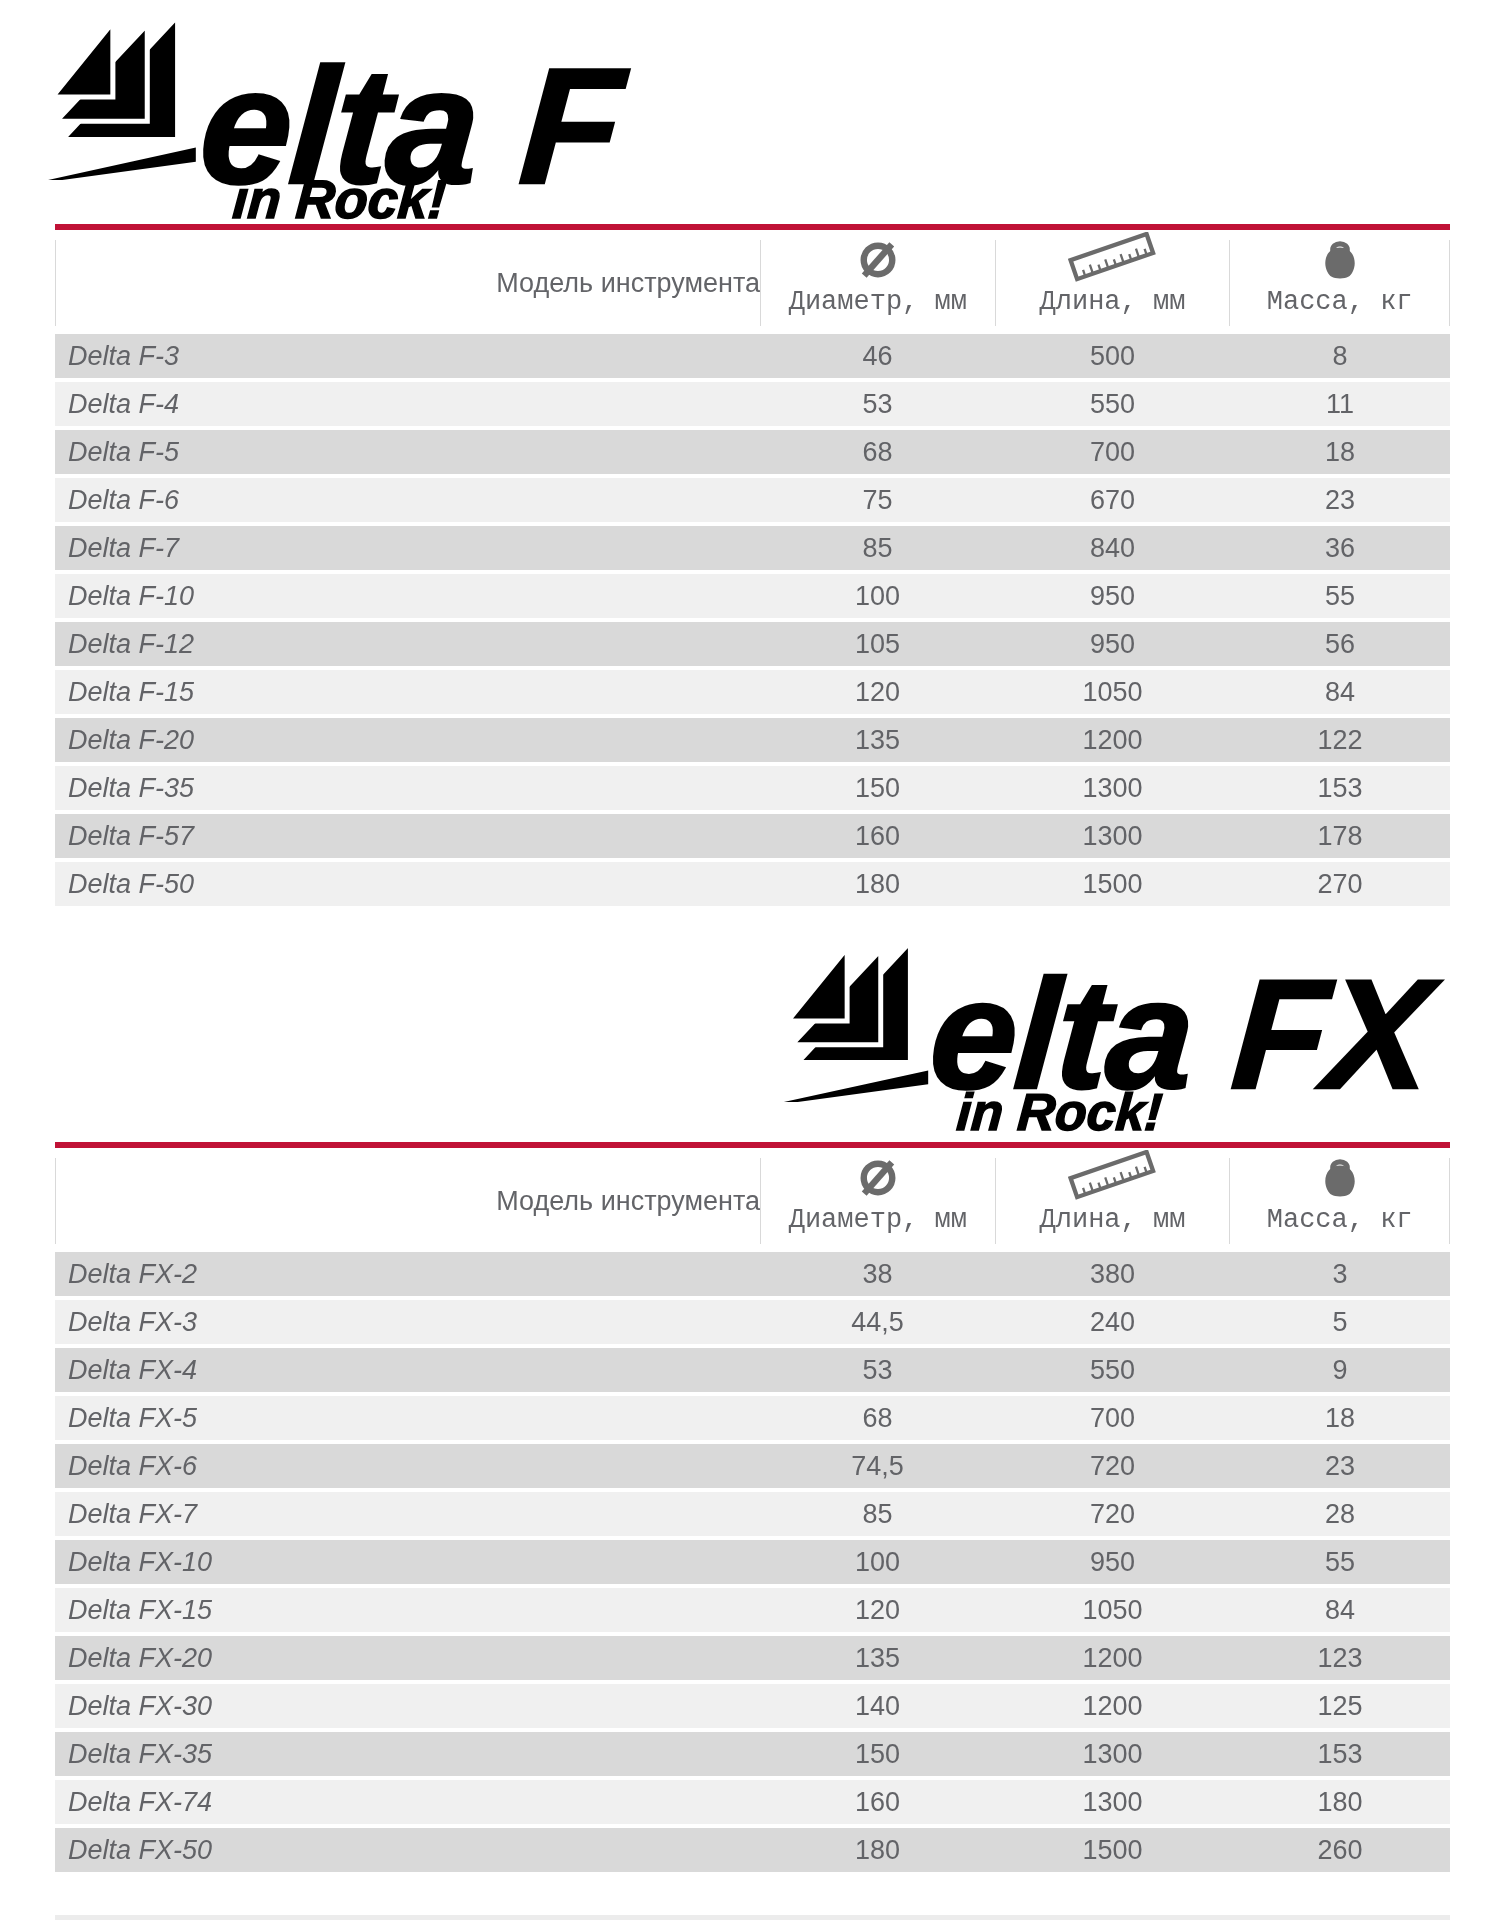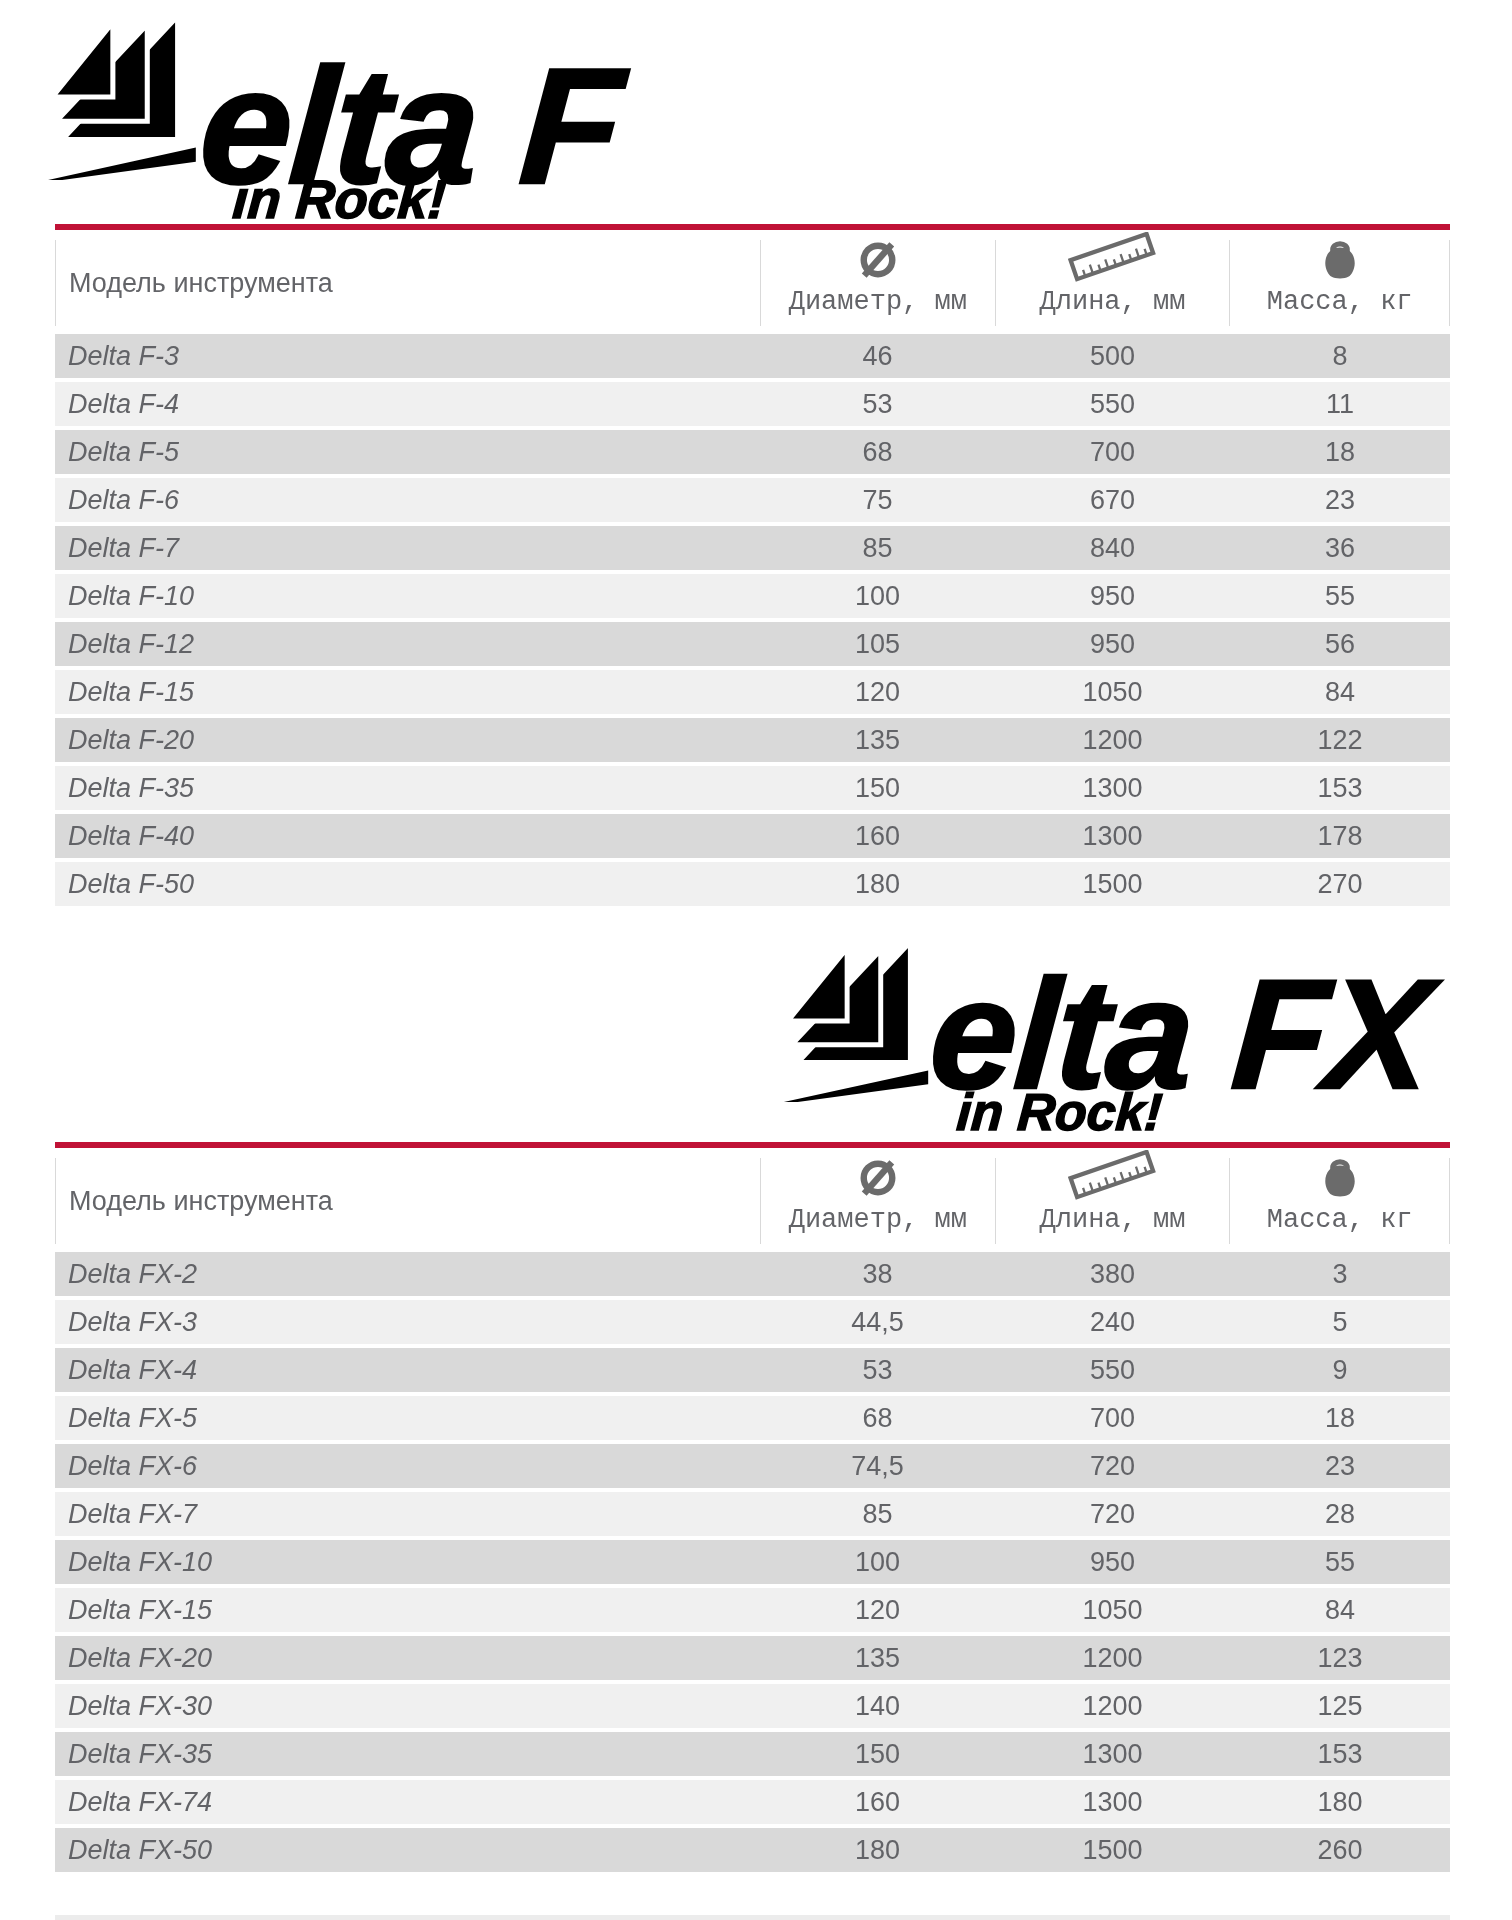--- a/index.html
+++ b/index.html
@@ -48,21 +48,21 @@
     display:flex;height:86px;margin-top:10px;
     background:#fff;box-sizing:border-box;
     border-left:1px solid var(--line,#d9d9d9);
     border-right:1px solid var(--line,#d9d9d9);
   }
   .th{
     box-sizing:border-box;display:flex;flex-direction:column;
     align-items:center;justify-content:flex-end;padding-bottom:10px;
   }
   .th + .th{border-left:1px solid var(--line,#d9d9d9);font-family:Liberation Mono, monospace;}
-  .th-model{justify-content:center;align-items:flex-start;padding:0 0 0 13px;}
+  .th-model{justify-content:center;align-items:flex-end;padding:0 0 0 13px;}
   .th .icon{margin-bottom:6px;display:flex;align-items:flex-end;}
   .th-label,.th-model-label{
     font-size:27px;color:#636468;line-height:28px;white-space:nowrap;
   }
   .c-model{width:705px;}
   .c-num{width:235px;}
   .c-mass{width:220px;}
 
   .tbody{margin-top:8px;}
   .tr{display:flex;height:44px;margin-bottom:4px;}
@@ -212,21 +212,21 @@
               <div class="td c-num">1200</div>
               <div class="td c-mass">122</div>
             </div>
             <div class="tr">
               <div class="td c-model">Delta F-35</div>
               <div class="td c-num">150</div>
               <div class="td c-num">1300</div>
               <div class="td c-mass">153</div>
             </div>
             <div class="tr">
-              <div class="td c-model">Delta F-40</div>
+              <div class="td c-model">Delta F-57</div>
               <div class="td c-num">160</div>
               <div class="td c-num">1300</div>
               <div class="td c-mass">178</div>
             </div>
             <div class="tr">
               <div class="td c-model">Delta F-50</div>
               <div class="td c-num">180</div>
               <div class="td c-num">1500</div>
               <div class="td c-mass">270</div>
             </div>

